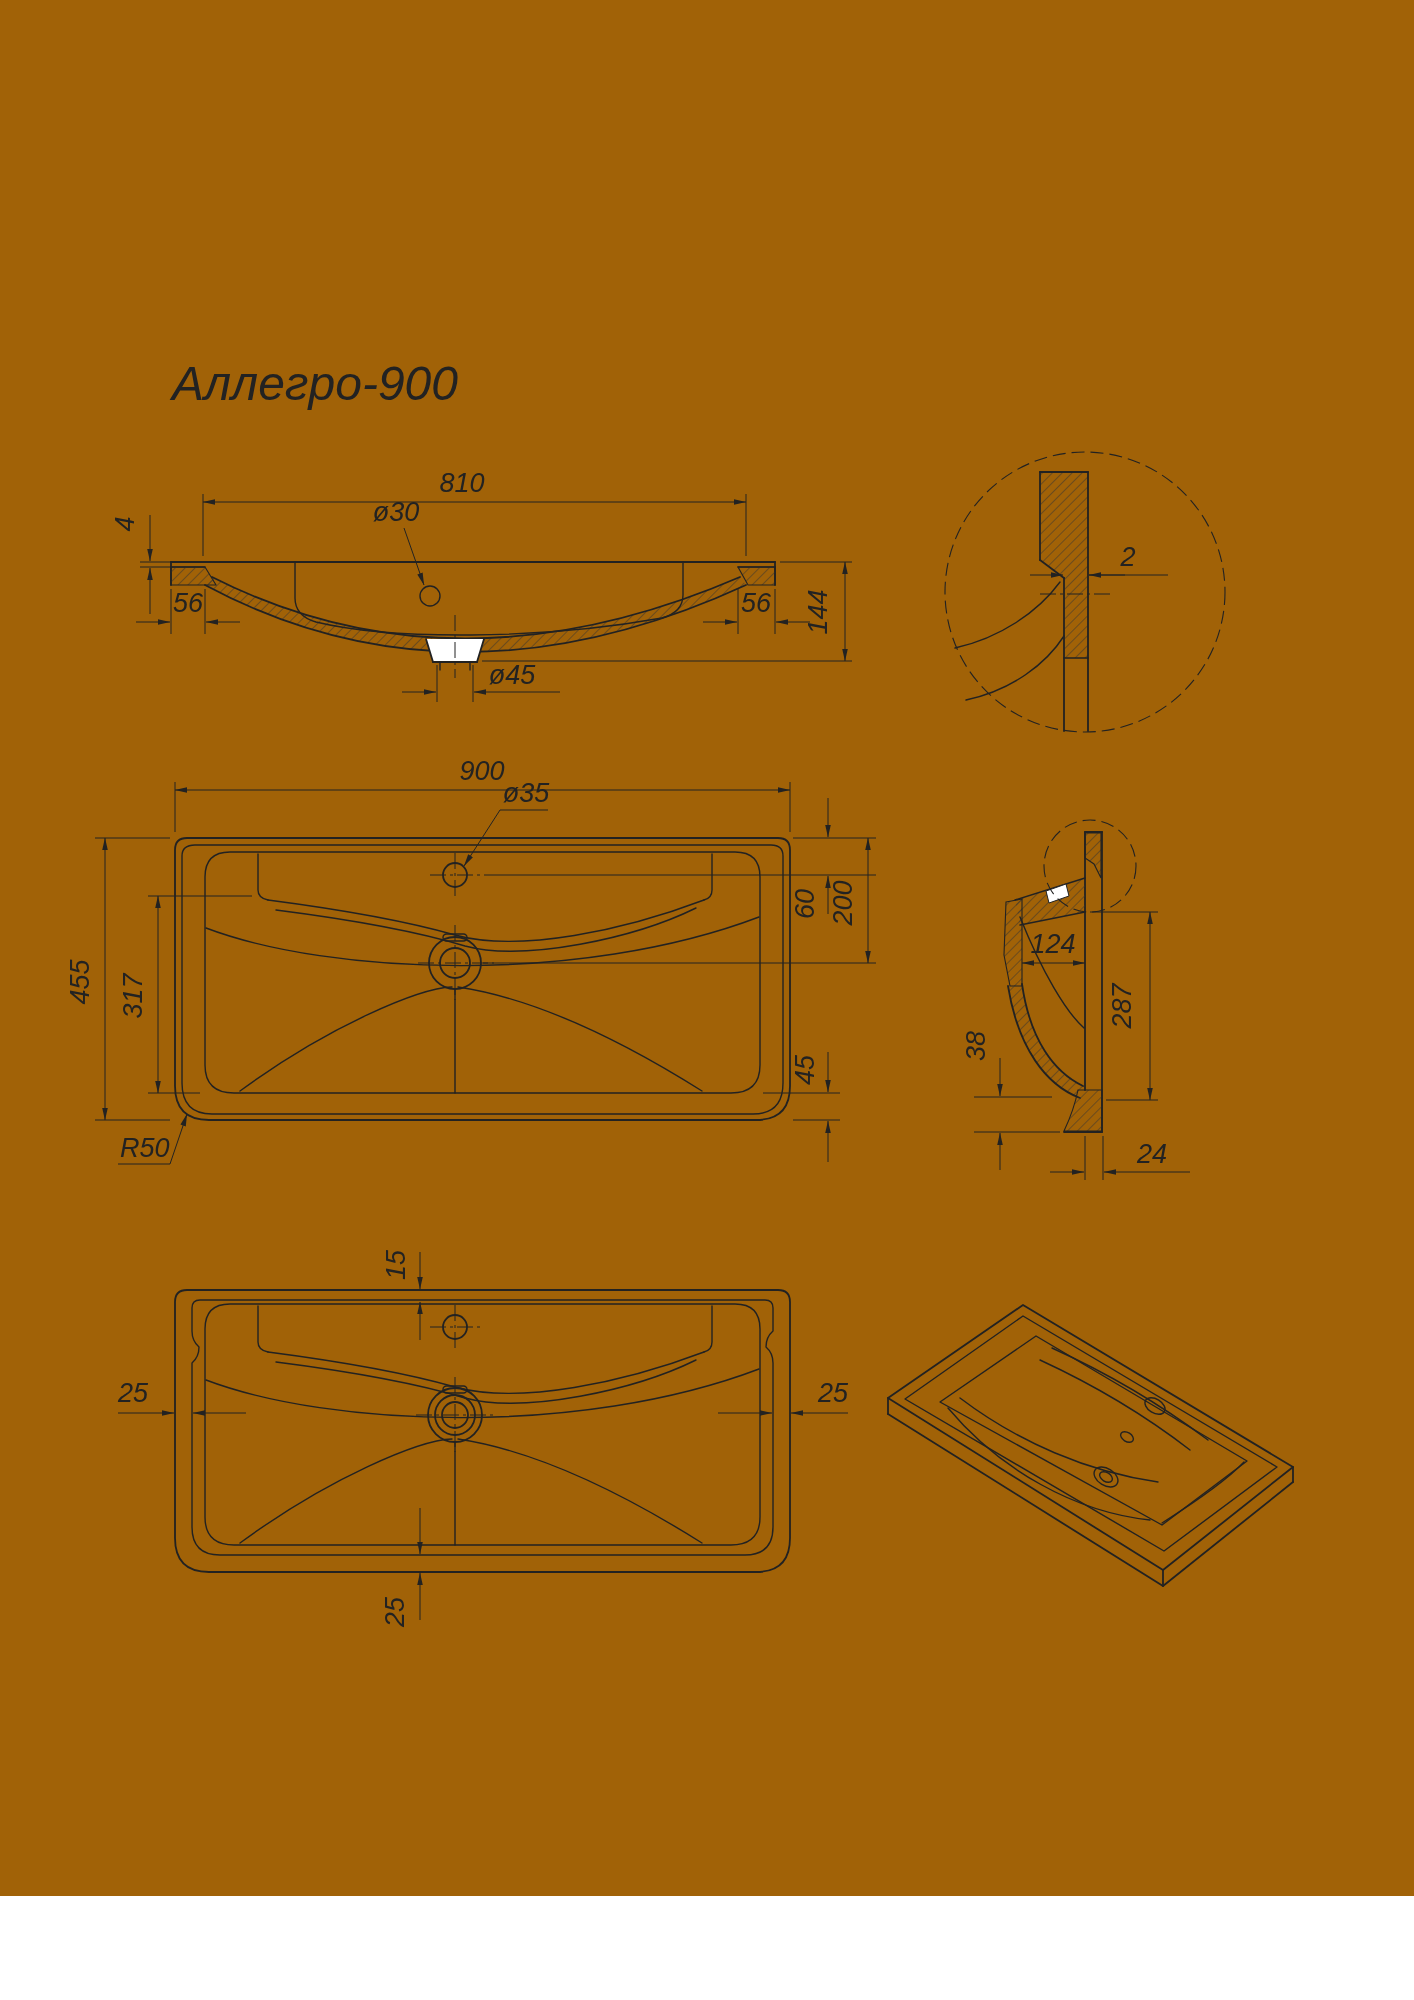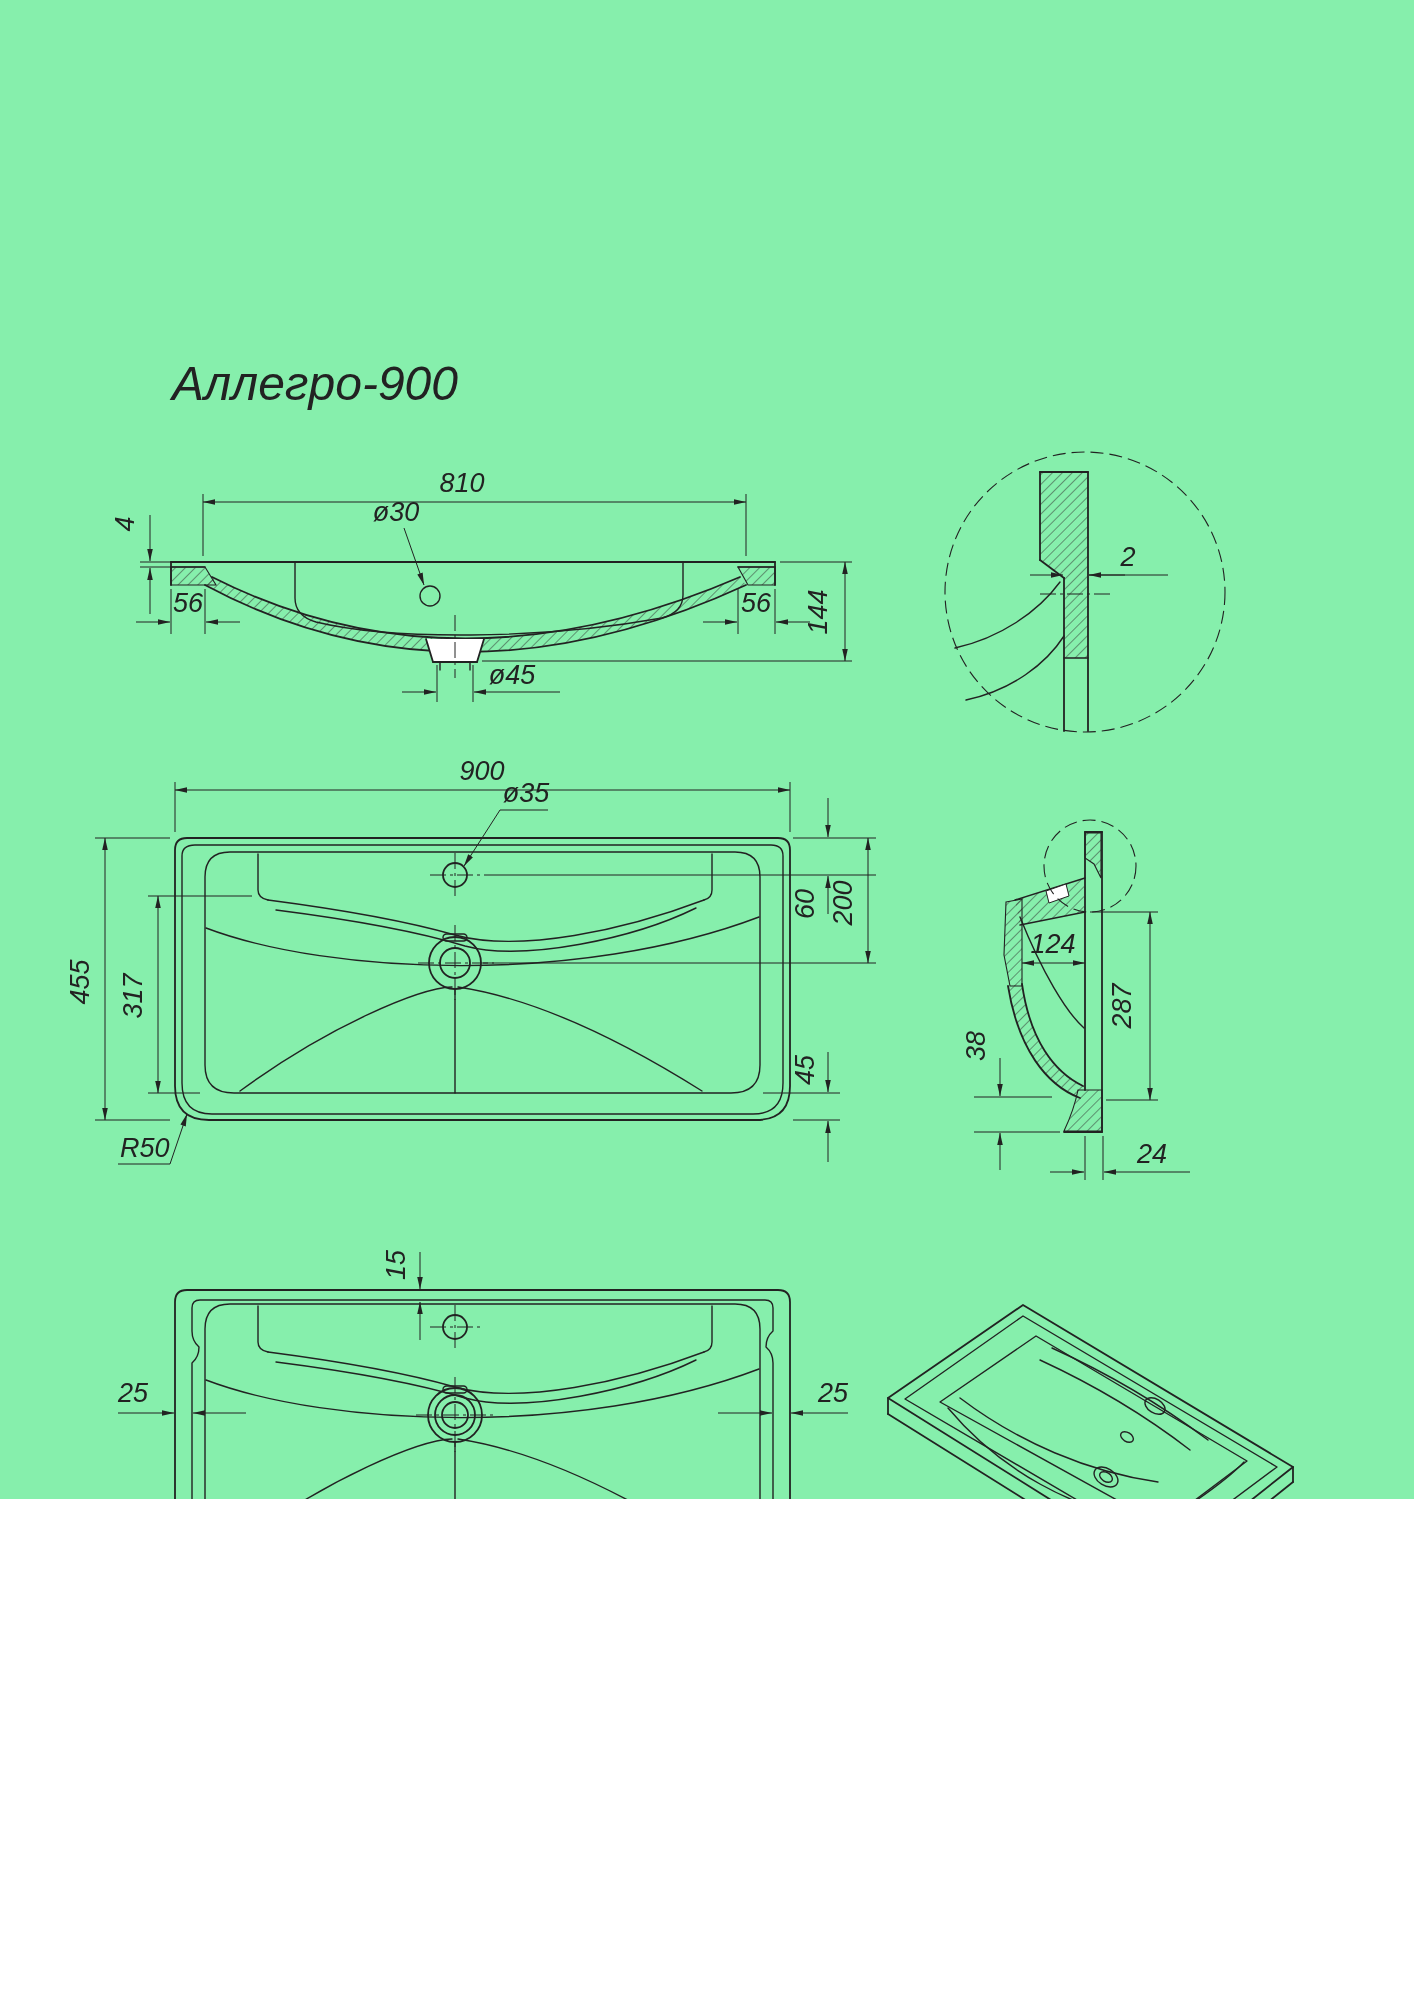--- a/index.html
+++ b/index.html
@@ -1,16 +1,16 @@
 <!DOCTYPE html>
 <html><head>
 <meta charset="utf-8">
 <style>
   html,body{margin:0;padding:0;background:#ffffff;}
-  .sheet{width:1414px;height:1499px;position:relative;background:#86efac;overflow:hidden;}
+  .sheet{width:1414px;height:1896px;position:relative;background:#a16207;overflow:hidden;}
   svg{position:absolute;top:0;left:0;}
   text{fill:#222;font-family:"Liberation Sans",sans-serif;font-style:italic;}
   .dimtxt{font-size:27px;}
   .titletxt{font-size:48px;}
   .obj{stroke:#222;stroke-width:1.8;fill:none;stroke-linecap:round;stroke-linejoin:round;}
   .obj2{stroke:#222;stroke-width:1.4;fill:none;stroke-linecap:round;stroke-linejoin:round;}
   .thin{stroke:#222;stroke-width:1;fill:none;}
   .cl{stroke:#222;stroke-width:1;fill:none;stroke-dasharray:16 4 3 4;}
   .dash{stroke:#222;stroke-width:1.1;fill:none;stroke-dasharray:13 6;}
   .hatchfill{fill:url(#hatch);stroke:#222;stroke-width:1.1;}

